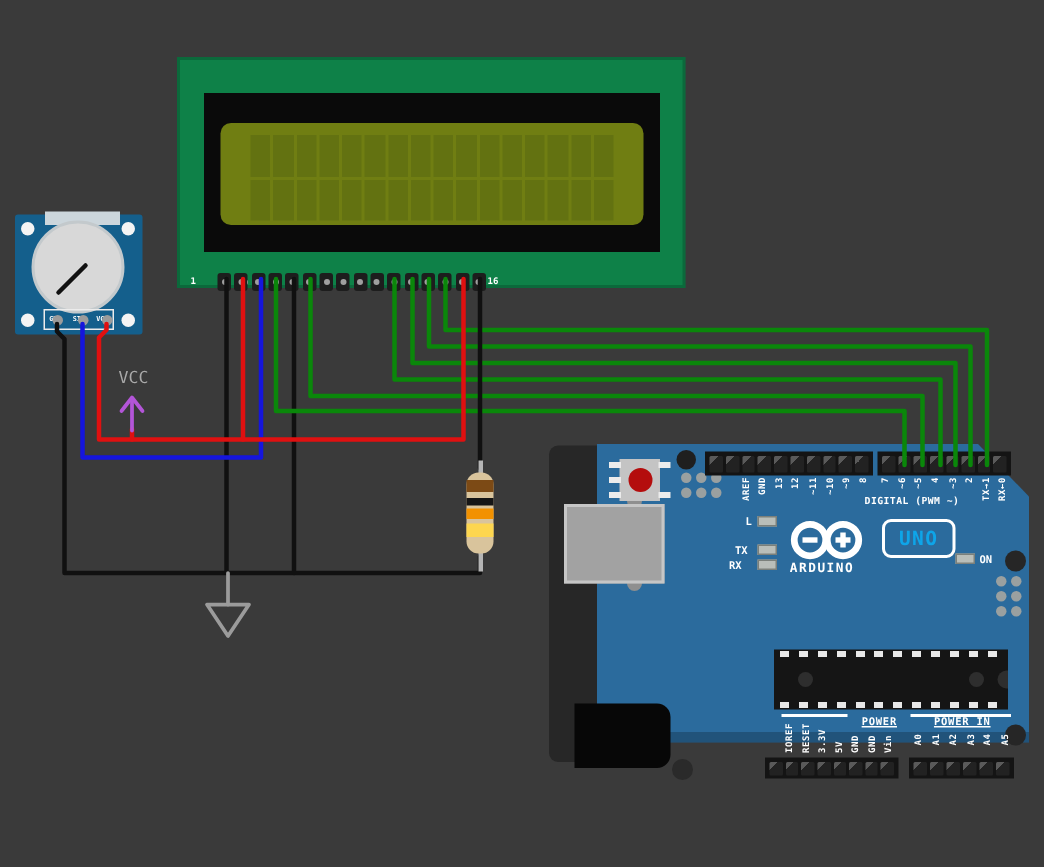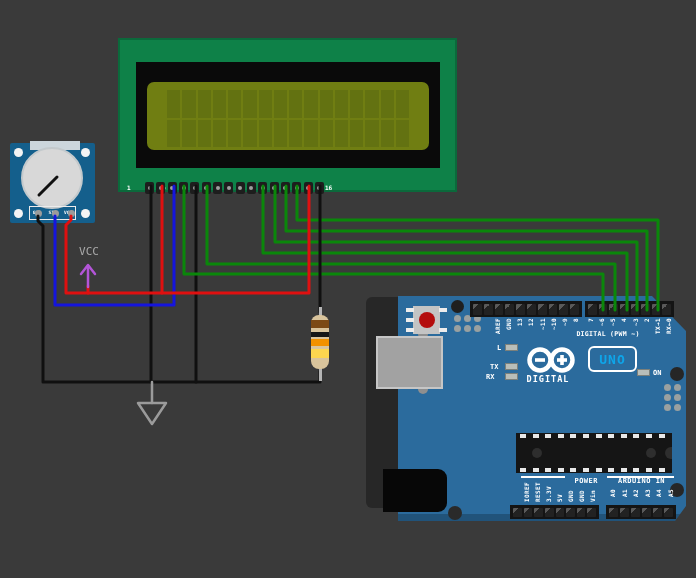--- a/index.html
+++ b/index.html
@@ -57,21 +57,21 @@
   .rl1{top:2px;height:10px}.rl2{top:63px;height:13px}
   .res-body{position:absolute;left:2px;top:10px;width:18px;height:54px;background:#d9c49c;border-radius:8px;}
   .res-band{position:absolute;left:2px;width:18px;}
   .bd-brown{top:15px;height:8px;background:#7c4a15;}
   .bd-black{top:27px;height:5px;background:#161616;}
   .bd-orange{top:34px;height:7px;background:#f29100;}
   .bd-gold{top:44px;height:9px;background:#fdd64f;}
 
   
   .ard-shadow{position:absolute;left:366px;top:297px;width:34px;height:211px;background:#272727;border-radius:6px 0 0 6px;}
-  .ard{position:absolute;left:398px;top:296px;width:288px;height:225px;}
+  .ard{position:absolute;left:398px;top:296px;width:288px;height:199px;}
   .ard-bg{position:absolute;inset:0;background:#2b6b9d;
     clip-path:polygon(0 0,254px 0,288px 35px,288px 210px,277px 225px,0 225px);
     box-shadow:inset 0 -7px 0 rgba(0,0,0,.22);}
   .usb-bump{position:absolute;width:10px;height:10px;border-radius:50%;background:#8f8f8f;}
   .ub1{left:20px;top:33px}.ub2{left:20px;top:88px}
   .usb{position:absolute;left:-22px;top:40px;width:67px;height:53px;background:#a2a2a2;
     border:2px solid #c6c6c6;box-sizing:border-box;}
   .jack{position:absolute;left:-15px;top:173px;width:64px;height:43px;background:#070707;border-radius:0 9px 9px 0;}
   .jack-hole{position:absolute;left:50px;top:210px;width:14px;height:14px;border-radius:50%;background:#2a2a2a;}
   .reset{position:absolute;left:15px;top:10px;width:27px;height:28px;background:#c4c4c4;}
@@ -114,21 +114,21 @@
   .mh1{left:272px;top:71px}.mh2{left:272px;top:187px}
   .chip{position:absolute;left:118px;top:137px;width:156px;height:40px;background:#151515;overflow:hidden;}
   .chip::before,.chip::after{content:"";position:absolute;left:4px;right:4px;height:4px;
     background:repeating-linear-gradient(90deg,#e8e8e8 0 6px,transparent 6px 12.6px);}
   .chip::before{top:1px}.chip::after{bottom:1px}
   .chip-dot{position:absolute;width:10px;height:10px;border-radius:50%;background:#2e2e2e;}
   .cd1{left:16px;top:15px}.cd2{left:130px;top:15px}.cd3{left:149px;top:14px;width:12px;height:12px;}
   .sep-line{position:absolute;top:180px;height:1.5px;background:#fff;}
   .pw-line{left:123px;width:44px;}
   .an-line{left:209px;width:67px;}
-  .grp-caption{position:absolute;top:181px;font:bold 7px "DejaVu Sans Mono",monospace;color:#fff;letter-spacing:.5px;}
+  .grp-caption{position:absolute;top:181px;font:bold 7px "DejaVu Sans Mono",monospace;color:#fff;letter-spacing:.5px;text-decoration:underline;}
   .pw-cap{left:168px;width:32px;text-align:right;}
   .an-cap{left:211px;width:65px;text-align:center;}
 </style>
 </head>
 <body>
 
 <div class="stage">
 
 
   <div class="pot">
@@ -376,37 +376,37 @@
     <span class="led-lbl lrx">RX</span>
     <div class="led ledrx"></div>
 
     <svg class="abs" style="left:113px;top:44px" width="76" height="42" viewBox="0 0 76 42">
       <circle cx="29" cy="20" r="10.5" fill="none" stroke="#fff" stroke-width="4.5"></circle>
       <circle cx="51" cy="20" r="10.5" fill="none" stroke="#fff" stroke-width="4.5"></circle>
       <rect x="24" y="18.2" width="10" height="3.6" fill="#fff"></rect>
       <rect x="46" y="18.2" width="10" height="3.6" fill="#fff"></rect>
       <rect x="49.2" y="15" width="3.6" height="10" fill="#fff"></rect>
     </svg>
-    <div class="brand">DIGITAL</div>
+    <div class="brand">ARDUINO</div>
     <div class="uno-box">UNO</div>
     <div class="led on-led"></div>
     <span class="led-lbl on-lbl">ON</span>
     <div class="mount mh1"></div>
     <div class="mount mh2"></div>
 
     <div class="chip">
       <div class="chip-dot cd1"></div>
       <div class="chip-dot cd2"></div>
       <div class="chip-dot cd3"></div>
     </div>
 
     <div class="sep-line pw-line"></div>
     <div class="grp-caption pw-cap">POWER</div>
     <div class="sep-line an-line"></div>
-    <div class="grp-caption an-cap">ARDUINO IN</div>
+    <div class="grp-caption an-cap">POWER IN</div>
     <div class="vrow" id="power-labels">
         <div class="vlab-cell">
           <span class="vlab">IOREF</span>
         </div>
         <div class="vlab-cell">
           <span class="vlab">RESET</span>
         </div>
         <div class="vlab-cell">
           <span class="vlab">3.3V</span>
         </div>

